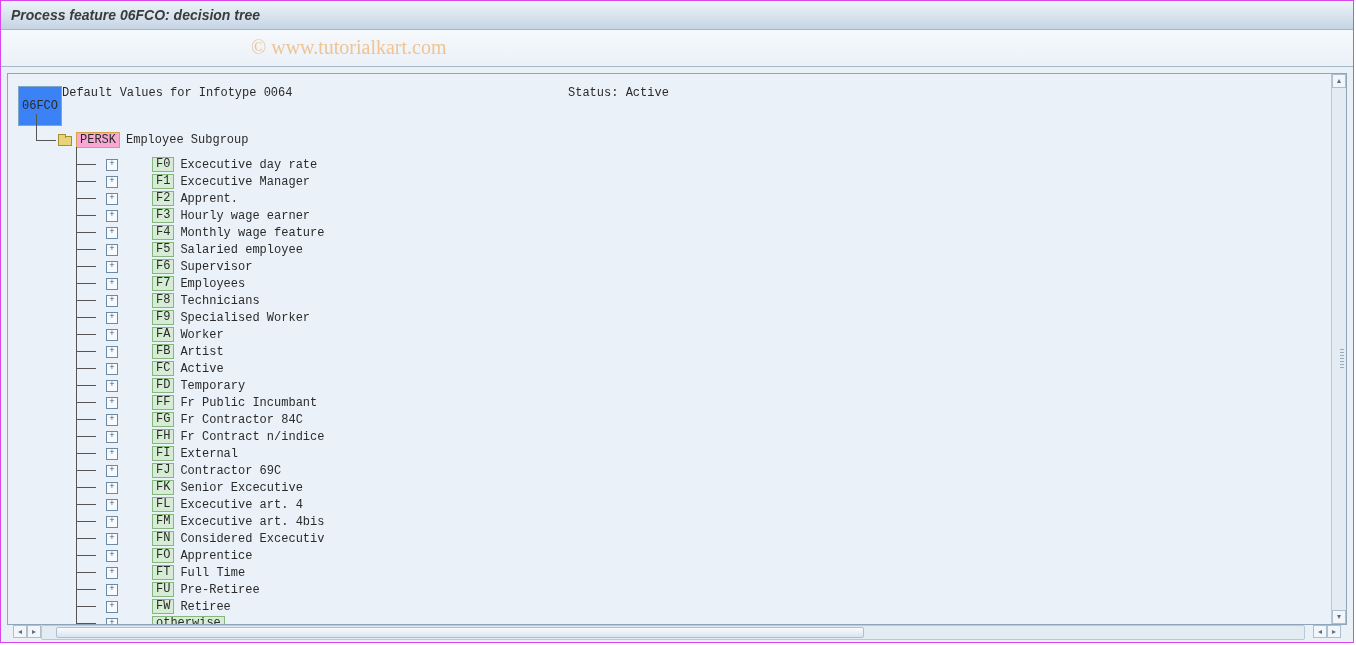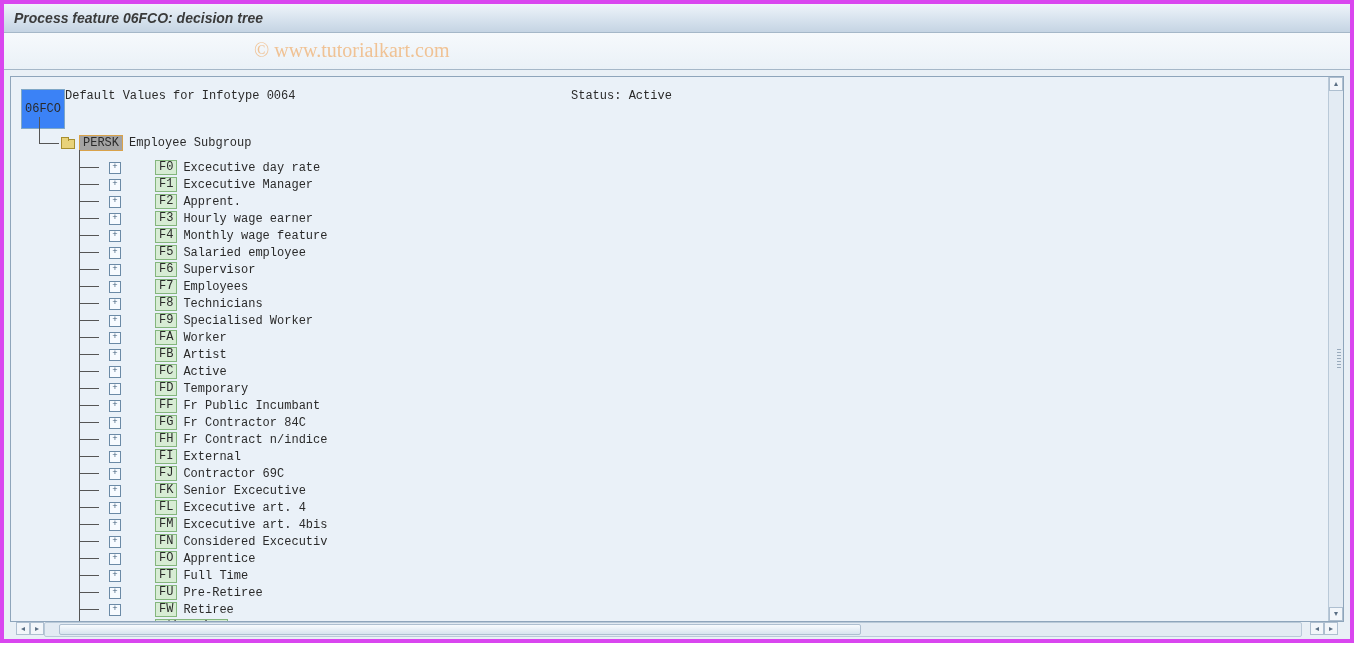--- a/index.html
+++ b/index.html
@@ -5,21 +5,21 @@
   html, body {
     margin: 0;
     padding: 0;
     width: 1356px;
     height: 645px;
     font-family: Arial, Helvetica, sans-serif;
     background: #fff;
     overflow: hidden;
   }
   .window {
-    border: 4px solid #d946ef;
+    border: 1px solid #d946ef;
     width: 1354px;
     height: 643px;
     display: flex;
     flex-direction: column;
     box-sizing: border-box;
     justify-content: space-between;
   }
   .titlebar {
     height: 28px;
     background: linear-gradient(to bottom, #eef4fa 0%, #d9e4ef 50%, #c5d4e3 100%);
@@ -112,21 +112,21 @@
   }
   .folder-open::before {
     content:""; position:absolute; left:0; top:2px; width:12px; height:8px;
     background:#e8d27a; border:1px solid #a88f2e;
   }
   .folder-open::after {
     content:""; position:absolute; left:0; top:0; width:6px; height:3px;
     background:#e8d27a; border:1px solid #a88f2e; border-bottom:none;
   }
   .persk-code {
-    background: #a3a3a3;
+    background: #f9a8d4;
     border: 1px solid #d9a24a;
     padding: 0 3px;
     line-height: 14px;
     height: 14px;
   }
   .persk-desc { margin-left: 6px; }
   .children {
     margin-top: 6px;
     margin-left: 40px;
   }

